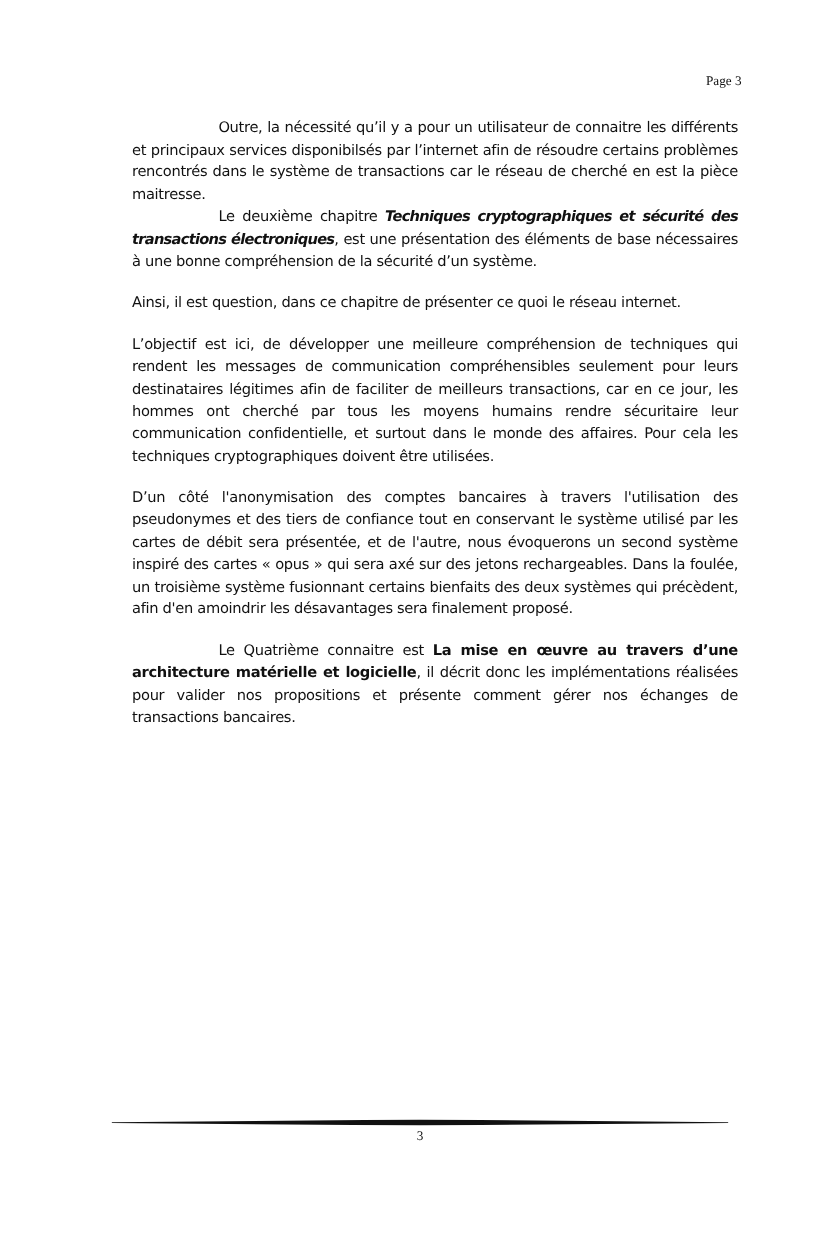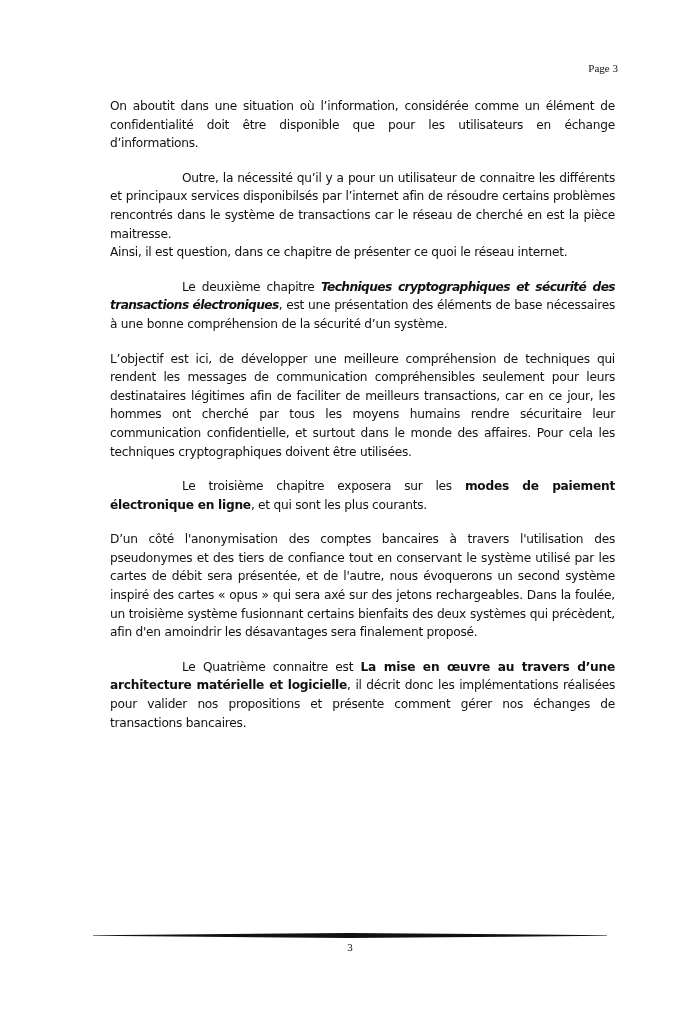--- a/index.html
+++ b/index.html
@@ -68,30 +68,28 @@
       font-size: 11px;
       color: #111;
     }
   </style>
 </head>
 <body>
 
 <div class="page-label">Page 3</div>
 
 <div class="content">
-  <p>On aboutit dans une situation où l’information, considérée comme un élément de confidentialité doit être disponible que pour les utilisateurs en échange d’informations.</p>
 
   <p class="tight"><span class="indent"></span><span>Outre, la nécessité qu’il y a pour un utilisateur de connaitre les différents et principaux services disponibilsés par l’internet afin de résoudre certains problèmes rencontrés dans le système de transactions car le réseau de cherché en est la pièce maitresse.</span></p>
+  <p><span class="indent"></span><span>Le deuxième chapitre </span><span class="bi">Techniques cryptographiques et sécurité des transactions électroniques</span><span>, est une présentation des éléments de base nécessaires à une bonne compréhension de la sécurité d’un système.</span></p>
+
   <p>Ainsi, il est question, dans ce chapitre de présenter ce quoi le réseau internet.</p>
-
-  <p><span class="indent"></span><span>Le deuxième chapitre </span><span class="bi">Techniques cryptographiques et sécurité des transactions électroniques</span><span>, est une présentation des éléments de base nécessaires à une bonne compréhension de la sécurité d’un système.</span></p>
 
   <p>L’objectif est ici, de développer une meilleure compréhension de techniques qui rendent les messages de communication compréhensibles seulement pour leurs destinataires légitimes afin de faciliter de meilleurs transactions, car en ce jour, les hommes ont cherché par tous les moyens humains rendre sécuritaire leur communication confidentielle, et surtout dans le monde des affaires. Pour cela les techniques cryptographiques doivent être utilisées.</p>
 
-  <p><span class="indent"></span><span>Le troisième chapitre exposera sur les </span><span class="b">modes de paiement électronique en ligne</span><span>, et qui sont les plus courants.</span></p>
 
   <p>D’un côté l'anonymisation des comptes bancaires à travers l'utilisation des pseudonymes et des tiers de confiance tout en conservant le système utilisé par les cartes de débit sera présentée, et de l'autre, nous évoquerons un second système inspiré des cartes « opus » qui sera axé sur des jetons rechargeables. Dans la foulée, un troisième système fusionnant certains bienfaits des deux systèmes qui précèdent, afin d'en amoindrir les désavantages sera finalement proposé.</p>
 
   <p><span class="indent"></span><span>Le Quatrième connaitre est  </span><span class="b">La mise en œuvre au travers d’une architecture matérielle et logicielle</span><span>, il décrit donc les implémentations réalisées pour valider nos propositions et présente comment gérer nos échanges de transactions bancaires.</span></p>
 </div>
 
 <svg class="footer-rule" viewBox="0 0 514 5" preserveAspectRatio="none">
   <polygon points="0,2.2 257,0 514,2.2 514,2.8 257,5 0,2.8" fill="#111111"></polygon>
 </svg>
 

